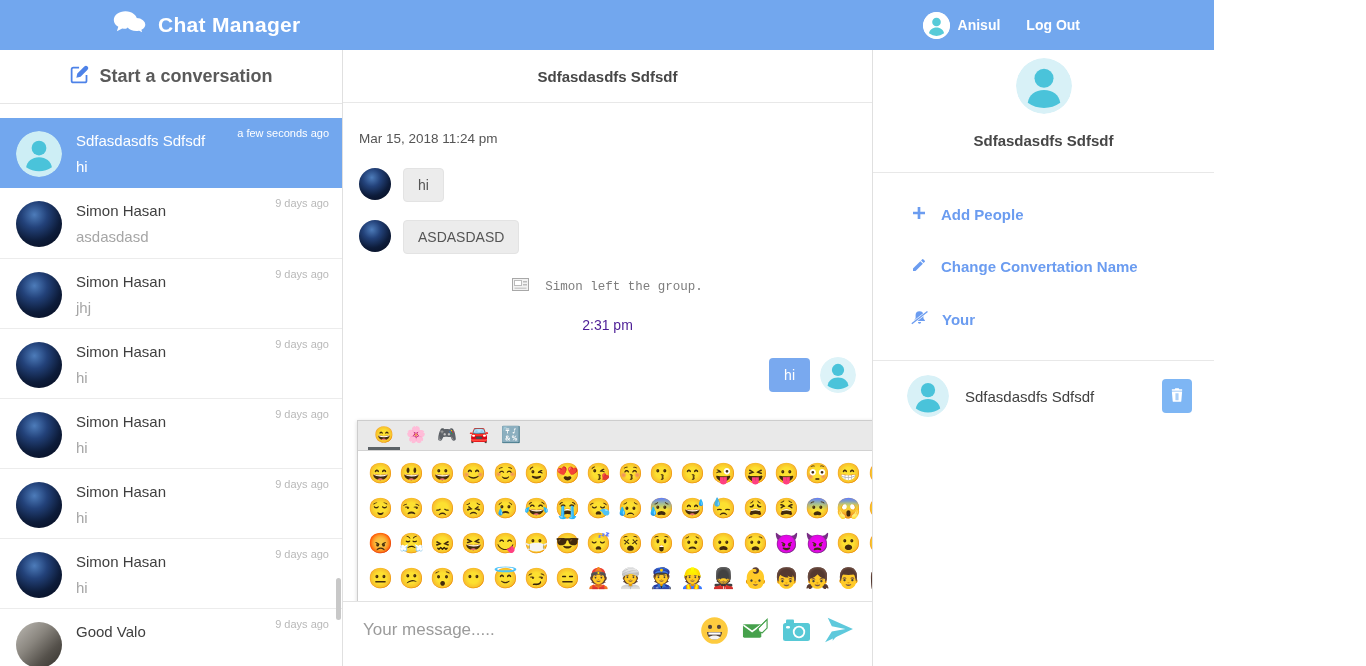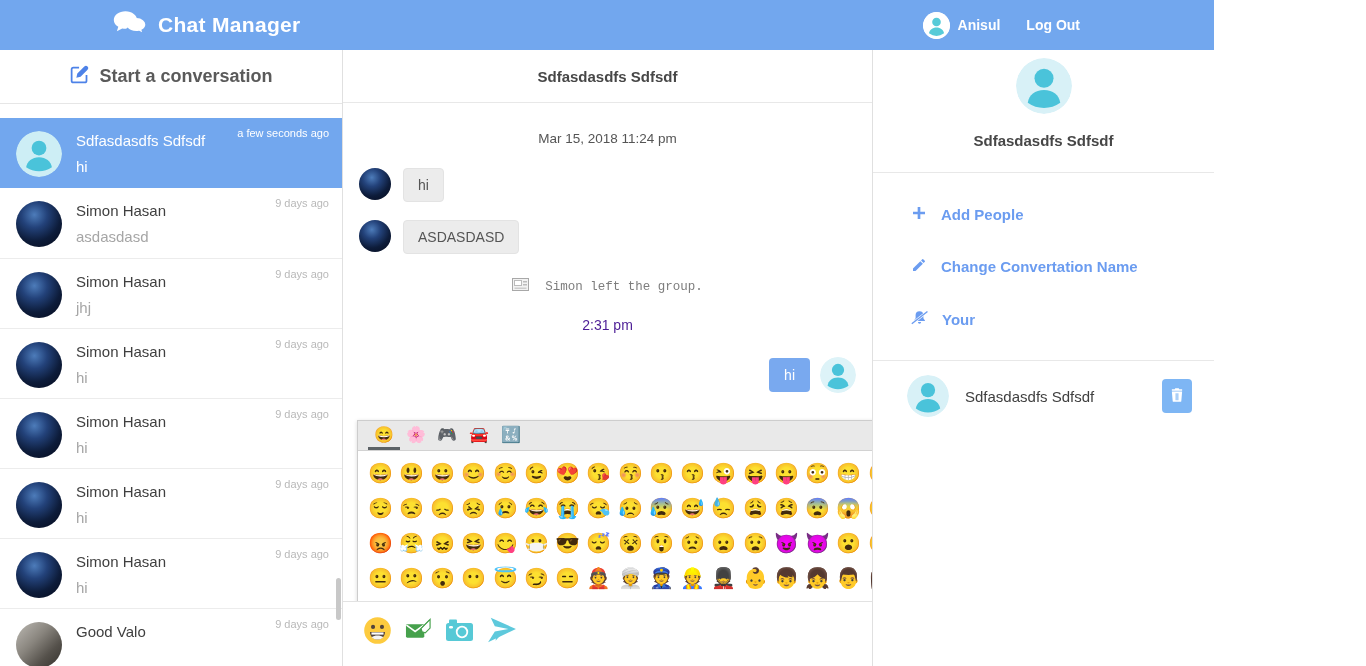--- a/index.html
+++ b/index.html
@@ -37,21 +37,21 @@
   .avatar-person-bg { width:100%; height:100%; }
   .avatar-earth { width:100%; height:100%; background:radial-gradient(circle at 40% 30%, #4d7cba 0%, #23427a 30%, #0d1c3a 62%, #05091a 100%); }
   .avatar-photo { width:100%; height:100%; background:linear-gradient(135deg,#bdbab4 0%,#8a867f 40%,#55514b 70%,#34312c 100%); }
   .sidebar-scrollthumb { position:absolute; right:1px; top:528px; width:5px; height:42px; border-radius:3px; background:#c8c8c8; }
 
   
   .chat-col { flex:1; display:flex; flex-direction:column; min-width:0; position:relative; }
   .chat-header { height:53px; flex:0 0 53px; border-bottom:1px solid #e8e8e8; display:flex; align-items:center; justify-content:center; }
   .chat-title { font-size:15px; font-weight:bold; color:#474747; }
   .chat-body { flex:1; position:relative; overflow:hidden; padding:0 16px; }
-  .msg-date { text-align:center; font-size:13.5px; color:#555; margin-top:28px; }
+  .msg-date { text-align:left; font-size:13.5px; color:#555; margin-top:28px; }
   .msg-row { display:flex; align-items:flex-start; margin-top:18px; }
   .msg-row.first { margin-top:22px; }
   .msg-avatar { width:32px; height:32px; border-radius:50%; overflow:hidden; flex:0 0 32px; }
   .bubble { margin-left:12px; background:#ececec; border:1px solid #e3e3e3; border-radius:4px; padding:8px 14px; font-size:14px; color:#555; }
   .msg-system { text-align:center; font-family:"Liberation Mono", monospace; font-size:12.5px; color:#7d7d7d; margin-top:24px; display:flex; align-items:center; justify-content:center; gap:16px; }
   .msg-time { text-align:center; font-size:14px; color:#4c1d95; margin-top:22px; }
   .msg-row.outgoing { justify-content:flex-end; margin-top:24px; align-items:center; }
   .bubble.own { background:#79a9ef; border:none; color:#fff; margin:0 10px 0 0; padding:9px 15px; }
   .own-avatar { width:36px; height:36px; border-radius:50%; overflow:hidden; flex:0 0 36px; }
 
@@ -379,20 +379,21 @@
                 <span class="emoji-cell">🎅</span>
                 <span class="emoji-cell">👰</span>
                 <span class="emoji-cell">💆</span>
                 <span class="emoji-cell">💇</span>
               </div>
             </div>
         </div>
       </div>
 
       <div class="input-bar">
+        <input class="msg-input" type="text" placeholder="Your message....." style="">
         <div class="input-icons">
           <span class="icon-btn">
             <svg width="29" height="29" viewBox="0 0 24 24">
                 <circle cx="12" cy="12" r="11" fill="#fdcb3f"></circle>
                 <circle cx="8.3" cy="9" r="1.7" fill="#53433b"></circle>
                 <circle cx="15.7" cy="9" r="1.7" fill="#53433b"></circle>
                 <path d="M5.8 13.2h12.4c0 3.6-2.8 6.3-6.2 6.3s-6.2-2.7-6.2-6.3z" fill="#53433b"></path>
                 <path d="M7.2 17.6c1.2 1.2 2.9 1.9 4.8 1.9s3.6-.7 4.8-1.9c-1.2-.9-2.9-1.4-4.8-1.4s-3.6.5-4.8 1.4z" fill="#fff" opacity=".95"></path>
                 <rect x="7" y="13.6" width="10" height="1.8" fill="#fff"></rect>
               </svg>

